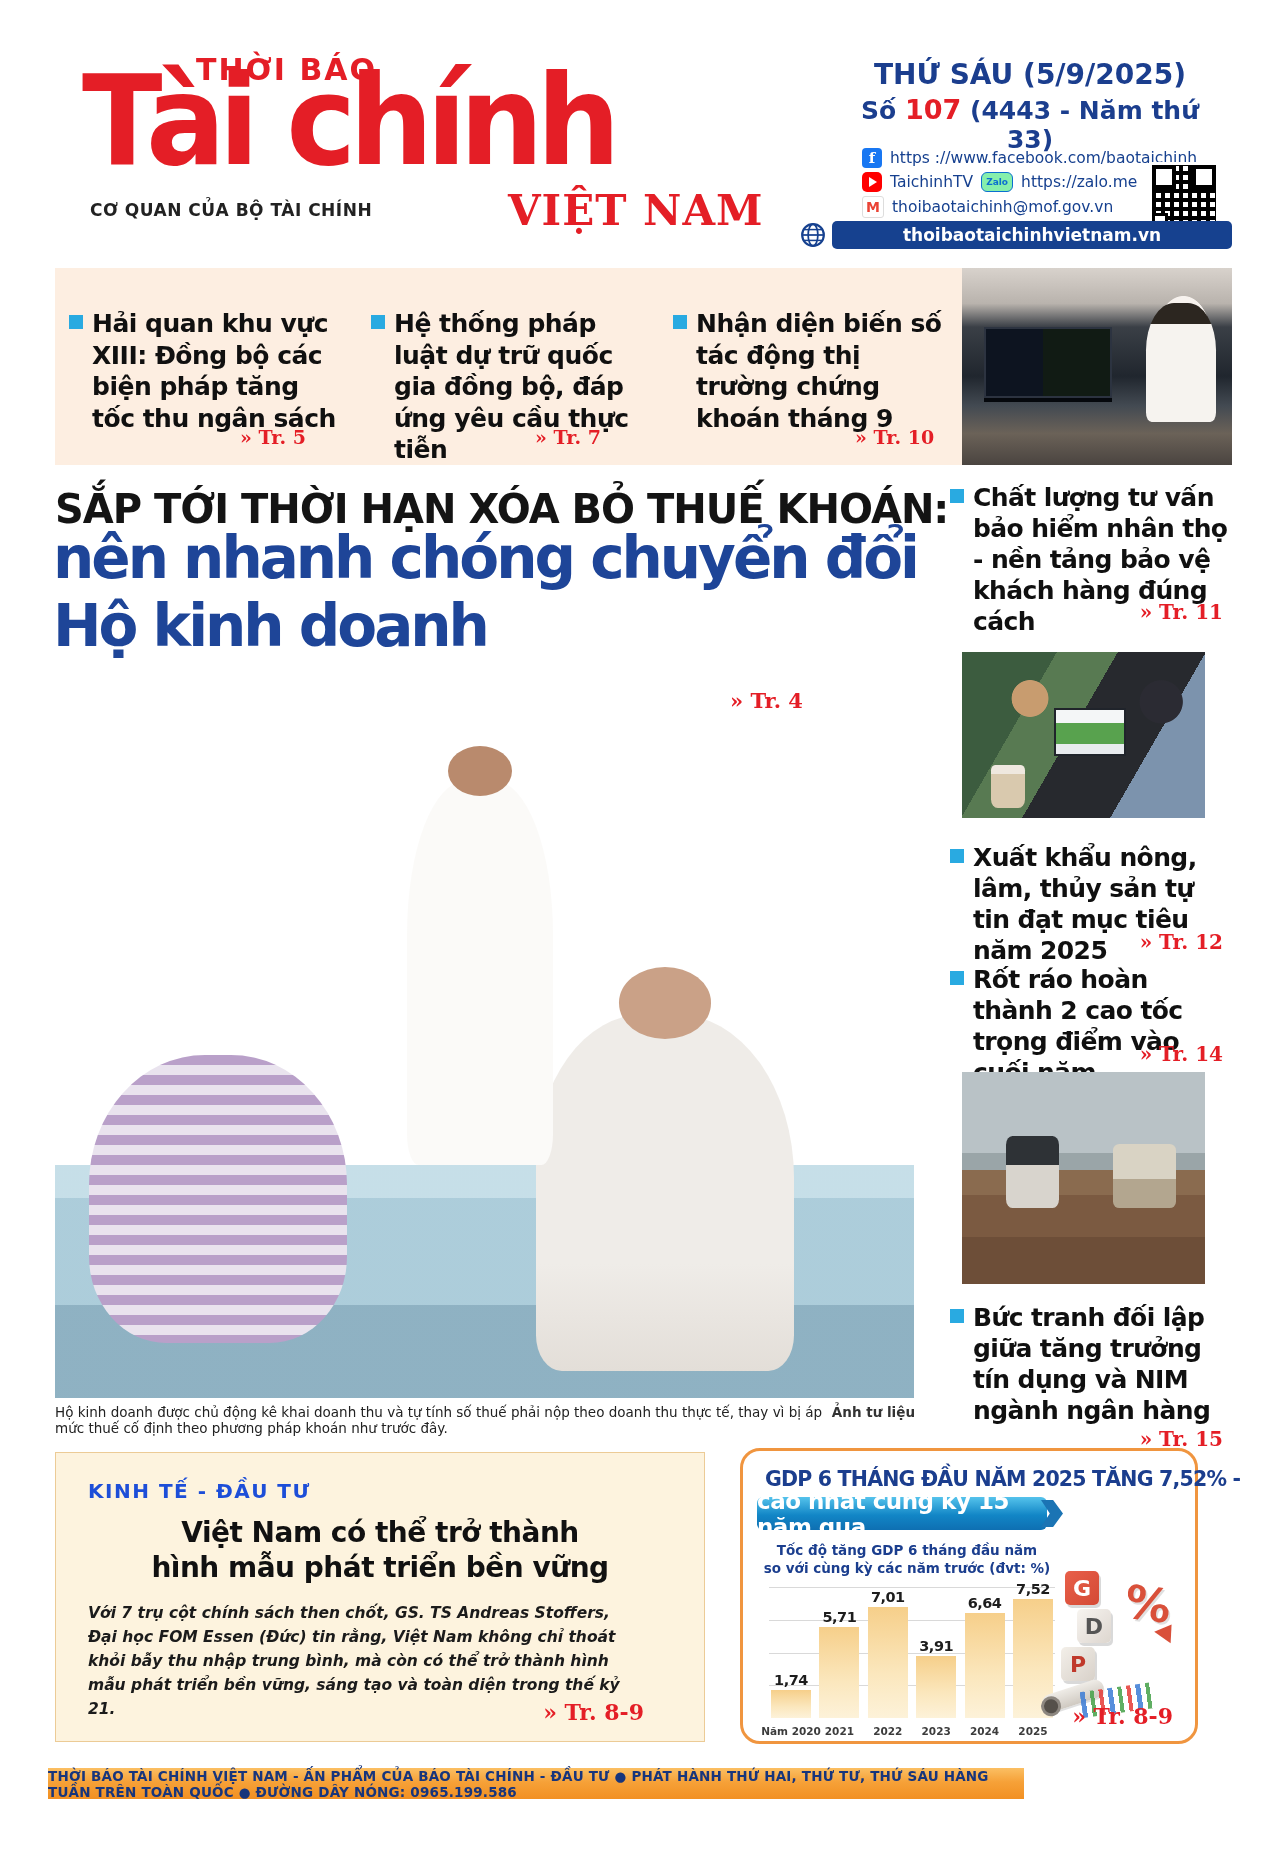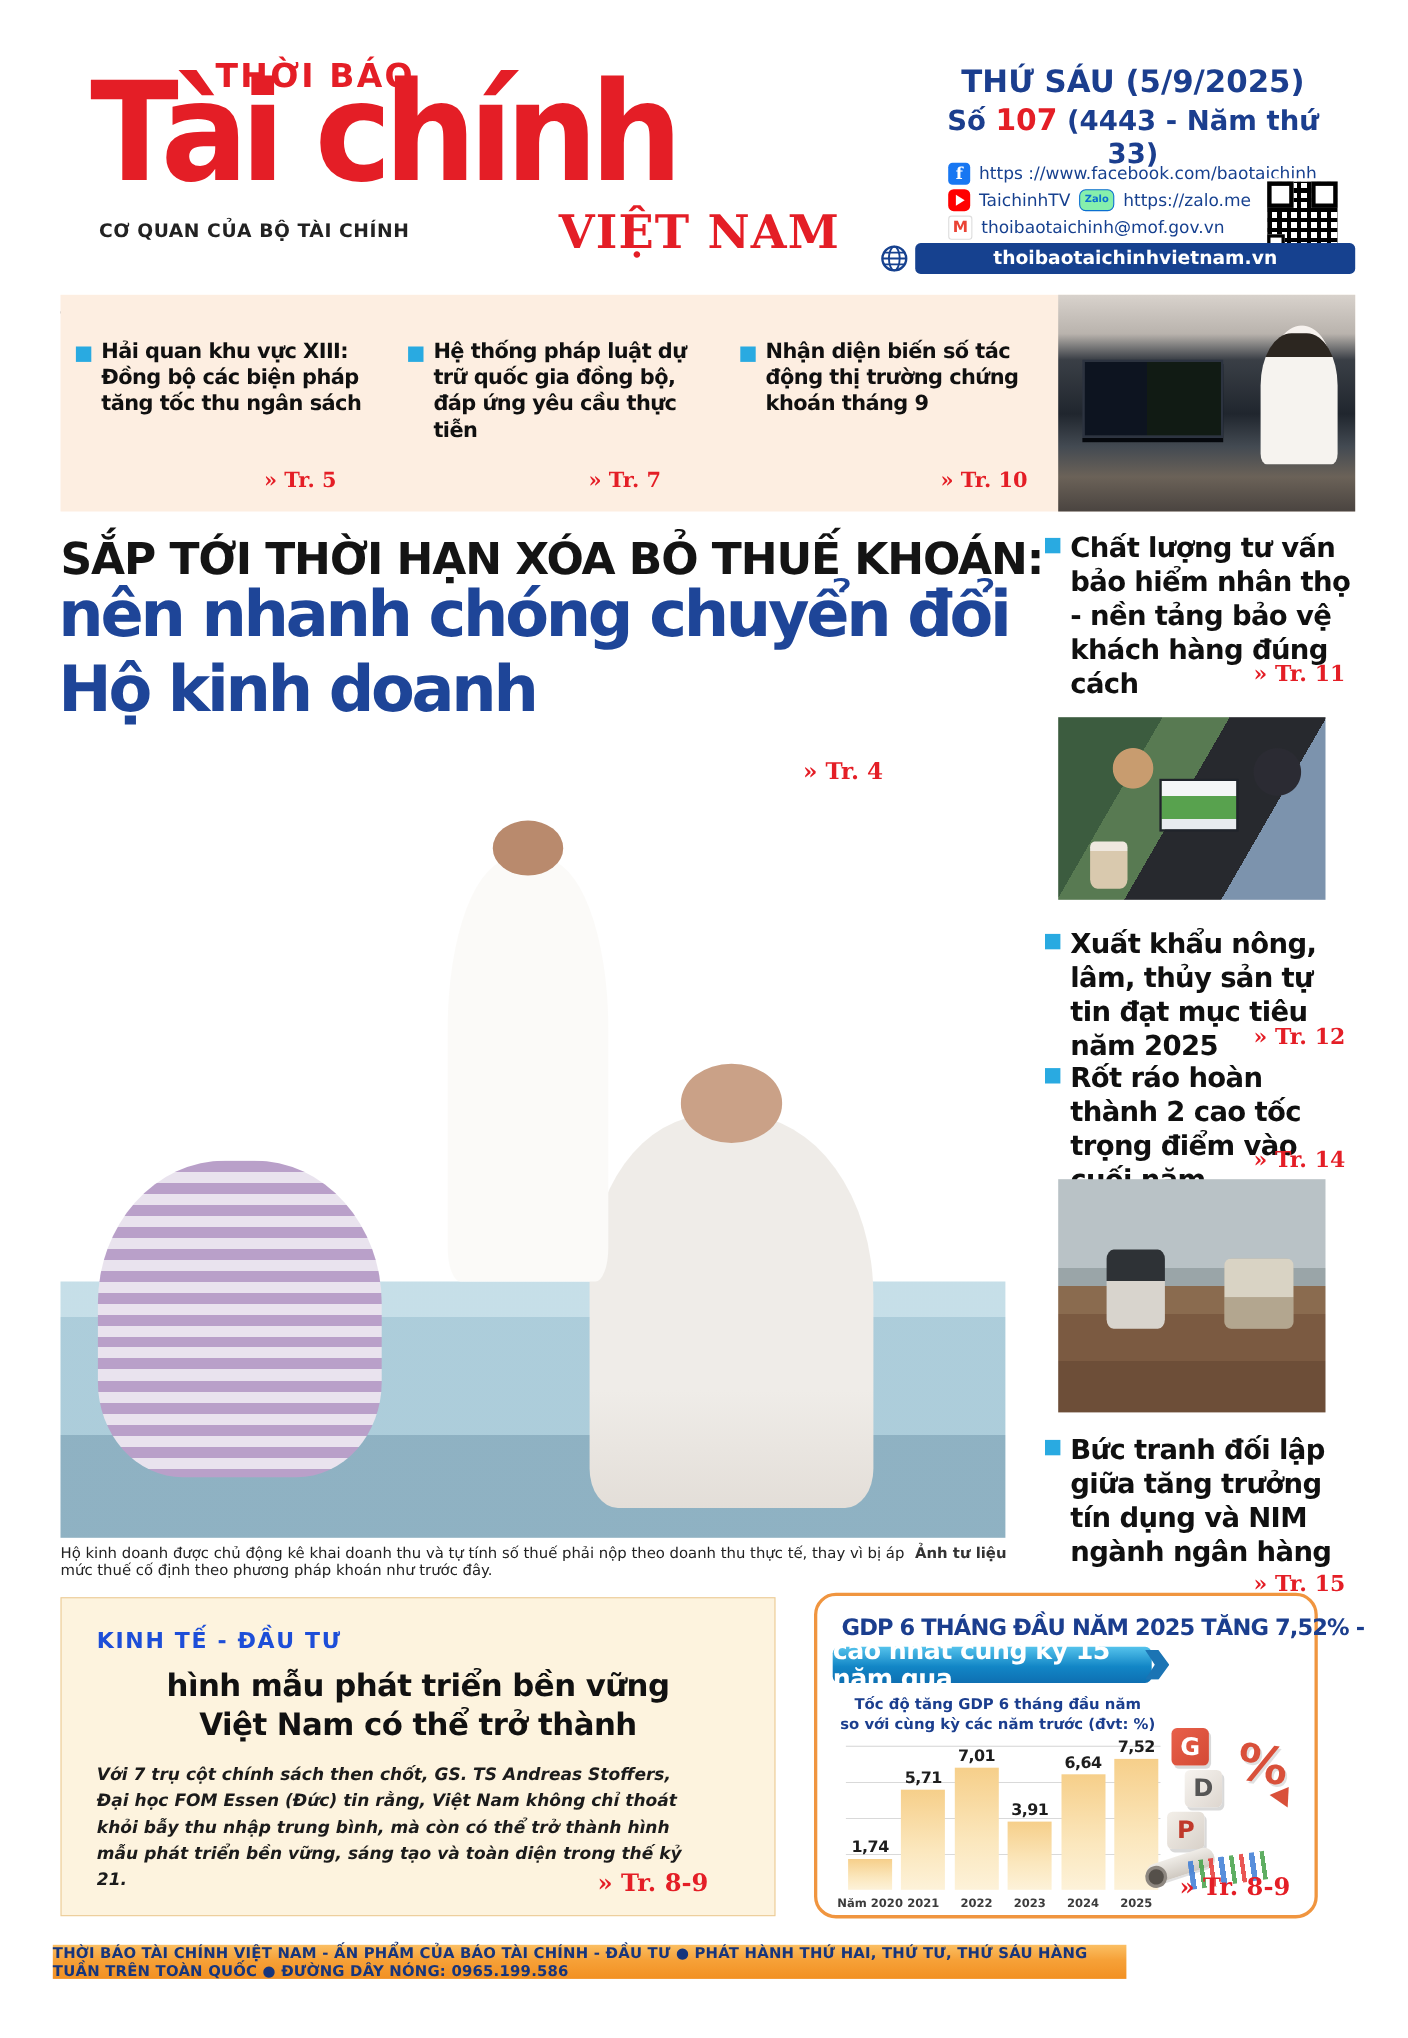--- a/index.html
+++ b/index.html
@@ -35,21 +35,21 @@
   .qr .c3{position:absolute;left:0;bottom:0;width:16px;height:16px;border:4px solid #000;background:#fff;box-sizing:border-box;border-width:3px;}
   .webbar{left:832px;top:221px;width:400px;height:28px;background:#16418f;border-radius:5px;
           display:flex;align-items:center;justify-content:center;color:#fff;font-weight:bold;font-size:17px;}
   .globe{left:800px;top:222px;width:26px;height:26px;}
 
   
   .strip{left:55px;top:268px;width:1177px;height:197px;background:#fdeee1;}
   .strip-cols{position:absolute;left:14px;top:40px;width:880px;display:flex;gap:26px;}
   .s-item{flex:1;display:flex;align-items:flex-start;}
   .bullet{width:14px;height:14px;background:#29aae1;margin:7px 9px 0 0;flex:0 0 auto;}
-  .s-title{font-weight:bold;font-size:19px;line-height:1.26;color:#101010;letter-spacing:-.5px;}
+  .s-title{font-weight:bold;font-size:25px;line-height:1.26;color:#101010;letter-spacing:-.5px;}
   .s-page{position:absolute;top:158px;font-family:"DejaVu Serif","Liberation Serif",serif;
           font-weight:bold;color:#e41e26;font-size:19px;}
   .strip-photo{position:absolute;right:0;top:0;width:270px;height:197px;
      background:
        radial-gradient(60px 90px at 82% 35%,#f7f2ee 0 45%,transparent 46%),
        linear-gradient(180deg,#d8d2cc 0%,#b9b3ad 18%,#3a3f46 30%,#20262e 55%,#434a52 70%,#6b6258 84%,#4a4440 100%);}
   .strip-photo:before{content:"";position:absolute;left:8%;top:30%;width:46%;height:34%;
        background:linear-gradient(90deg,#0d1420 0 46%,#111b14 46% 100%);box-shadow:0 4px 0 #05080d;
        border:2px solid #2c3340;}
   .strip-photo:after{content:"";position:absolute;right:6%;top:18%;width:26%;height:60%;border-radius:40% 40% 8% 8%;
@@ -253,22 +253,22 @@
     <div class="sb-item" style="top:820px;">
       <span class="bullet"></span>
       <span class="sb-title">Bức tranh đối lập giữa tăng trưởng tín dụng và NIM ngành ngân hàng</span>
     </div>
     <div class="sb-page" style="top:945px;">» Tr. 15</div>
   </div>
 
   <div class="abs econ">
     <div class="econ-label">KINH TẾ - ĐẦU TƯ</div>
     <div class="econ-h">
+      <div>Việt Nam có thể trở thành</div>
       <div>hình mẫu phát triển bền vững</div>
-      <div>Việt Nam có thể trở thành</div>
     </div>
     <div class="econ-body">Với 7 trụ cột chính sách then chốt, GS. TS Andreas Stoffers, Đại học FOM Essen (Đức) tin rằng, Việt Nam không chỉ thoát khỏi bẫy thu nhập trung bình, mà còn có thể trở thành hình mẫu phát triển bền vững, sáng tạo và toàn diện trong thế kỷ 21.</div>
     <div class="econ-page">» Tr. 8-9</div>
   </div>
 
   <div class="abs gdp">
     <div class="gdp-title">GDP 6 THÁNG ĐẦU NĂM 2025 TĂNG 7,52% -</div>
     <div class="gdp-banner">cao nhất cùng kỳ 15 năm qua</div>
     <div class="gdp-sub">
       <div>Tốc độ tăng GDP 6 tháng đầu năm</div>

